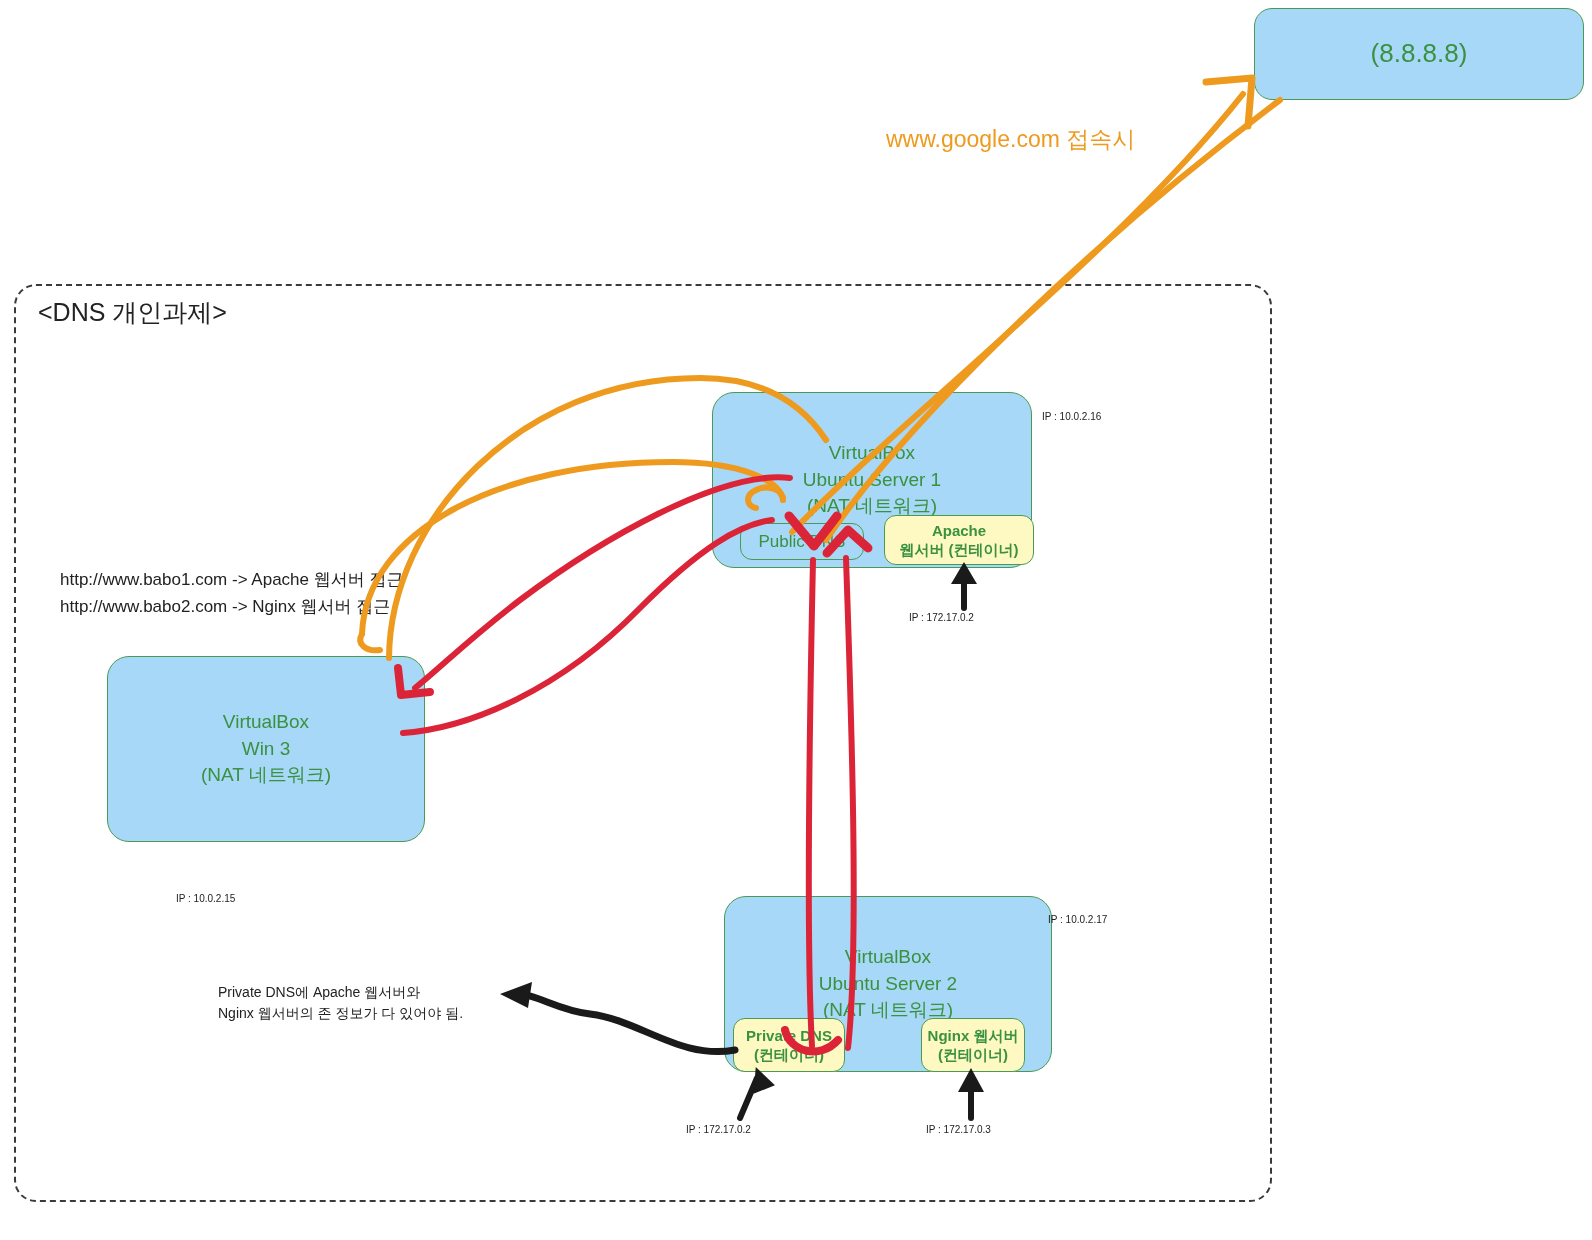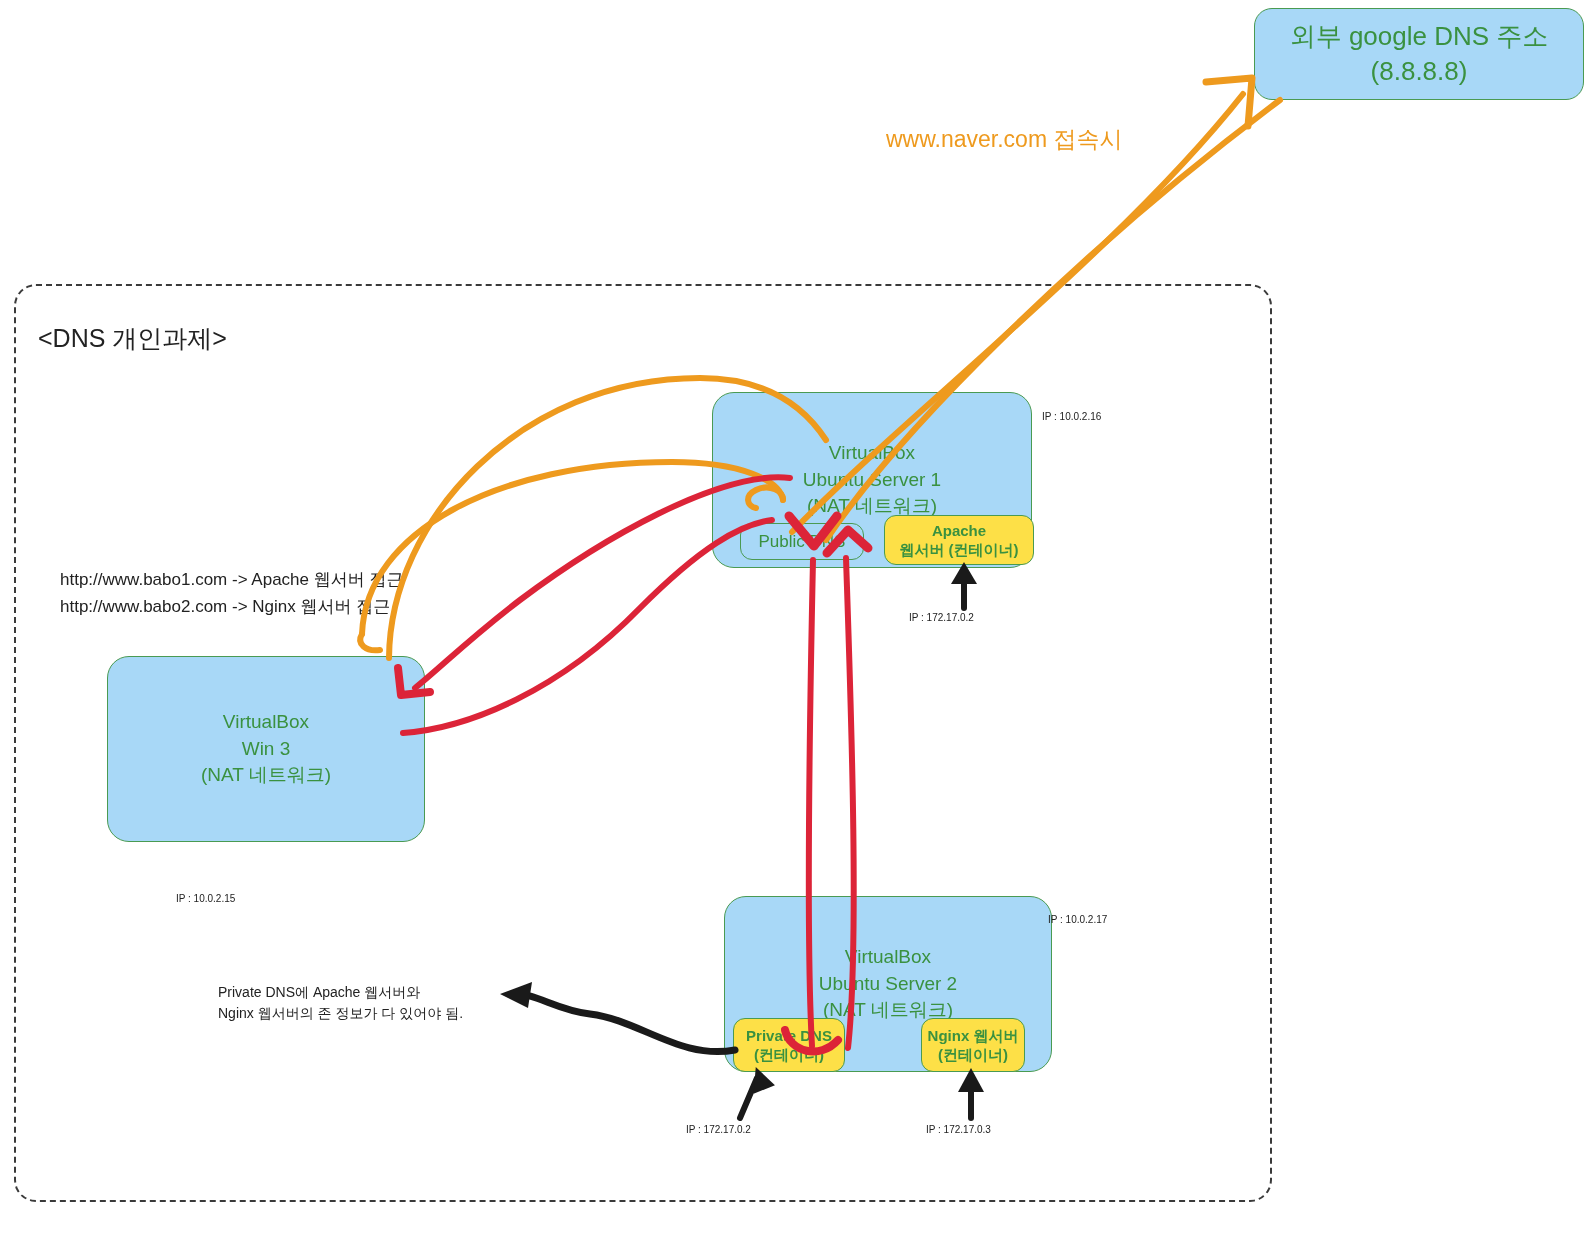--- a/index.html
+++ b/index.html
@@ -52,21 +52,21 @@
     align-items: center;
     justify-content: center;
     color: #3a9140;
     font-size: 26px;
     line-height: 1.35;
     text-align: center;
   }
   .container-box {
     position: absolute;
     box-sizing: border-box;
-    background: #fde047;
+    background: #fef9c3;
     border: 1.3px solid #4a9a52;
     border-radius: 12px;
     display: flex;
     flex-direction: column;
     justify-content: center;
     color: #3a9140;
     font-size: 15px;
     line-height: 1.3;
     text-align: center;
     font-weight: 600;
@@ -125,29 +125,28 @@
     background: transparent;
   }
 </style>
 </head>
 <body>
 
 <div id="canvas">
 
   <div class="dashed-frame" style="left:14px; top:284px; width:1258px; height:918px;"></div>
 
-  <div class="frame-title" style="left:38px; top:296px;margin-top:26px;">&lt;DNS 개인과제&gt;</div>
+  <div class="frame-title" style="left:38px; top:296px;">&lt;DNS 개인과제&gt;</div>
 
   <div class="cloud-box" style="left:1254px; top:8px; width:330px; height:92px;">
-    <span class="vm-line">외부 google DNS 주소</span>
     <span class="vm-line">(8.8.8.8)</span>
   </div>
 
   <div class="orange-note" style="left:886px; top:122px;">
-    <div>www.naver.com 접속시</div>
+    <div>www.google.com 접속시</div>
   </div>
 
   <div class="note-text" style="left:60px; top:566px;">
     <div>http://www.babo1.com -&gt; Apache 웹서버 접근</div>
     <div>http://www.babo2.com -&gt; Nginx 웹서버 접근</div>
   </div>
 
   <div class="note-small" style="left:218px; top:982px;">
     <div>Private DNS에 Apache 웹서버와</div>
     <div>Nginx 웹서버의 존 정보가 다 있어야 됨.</div>

